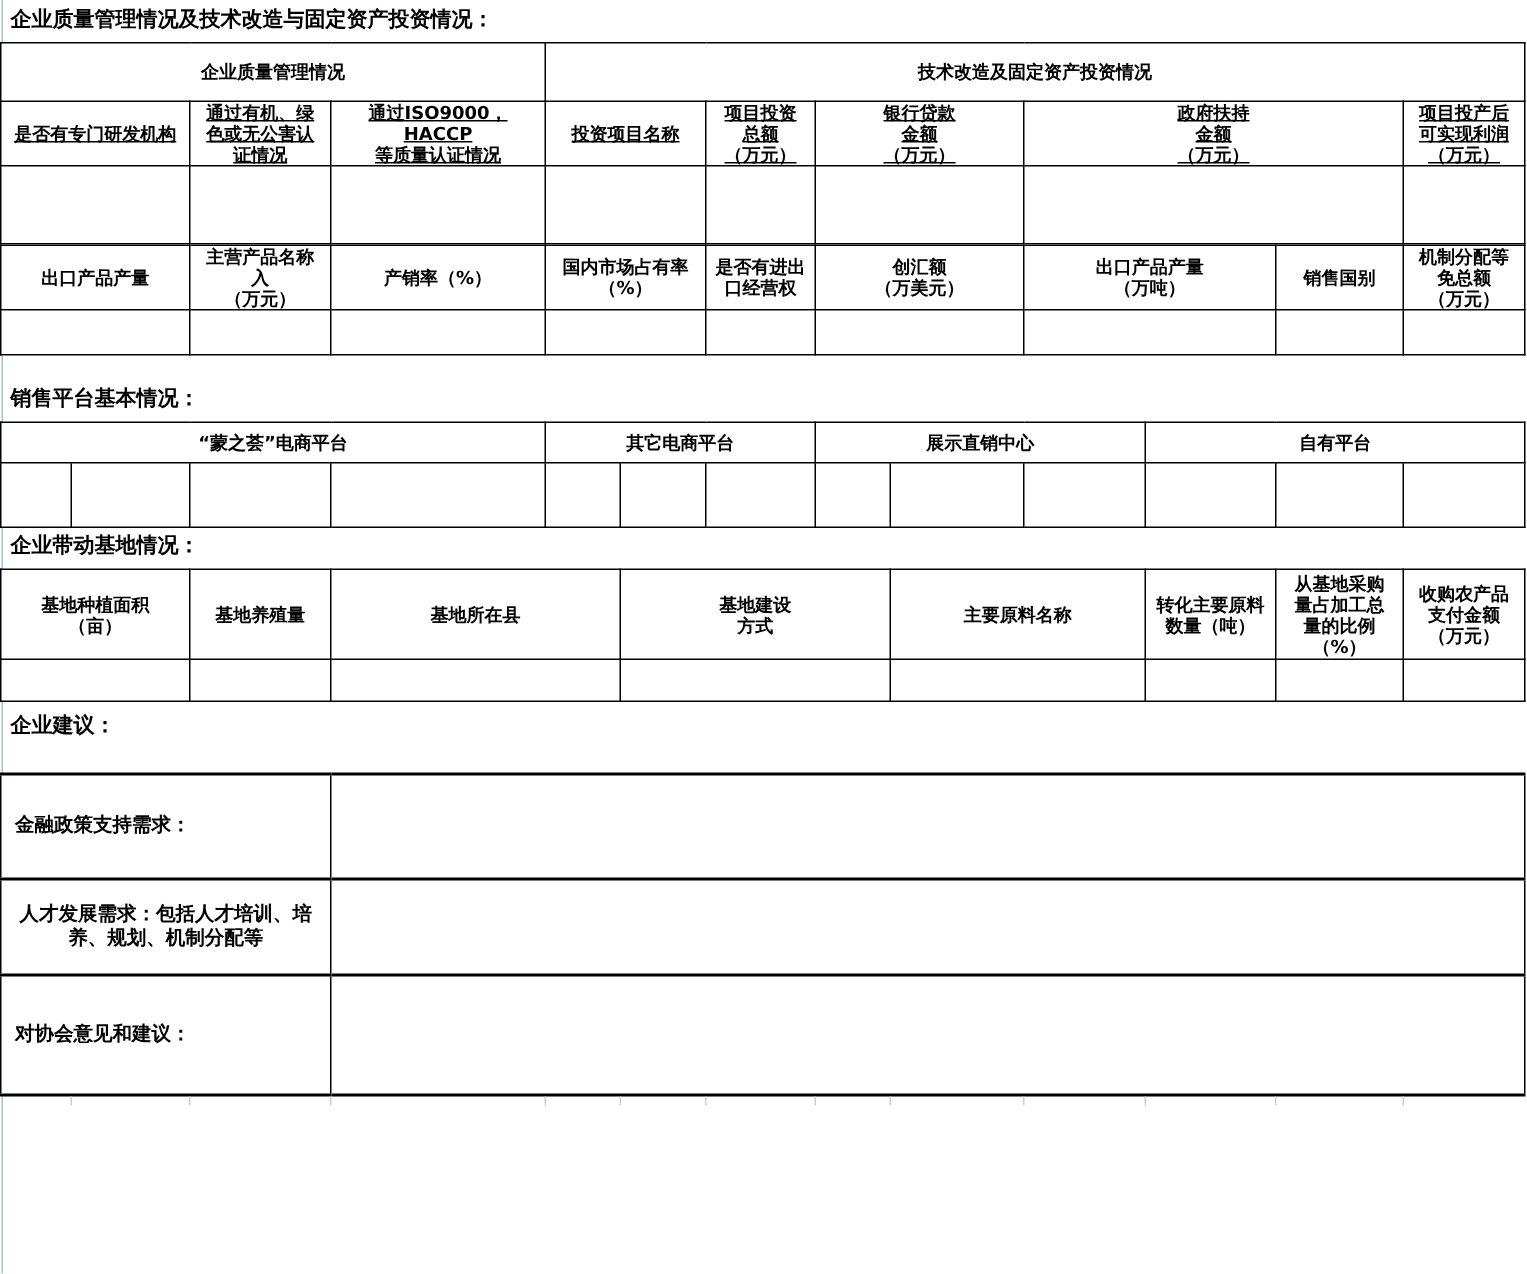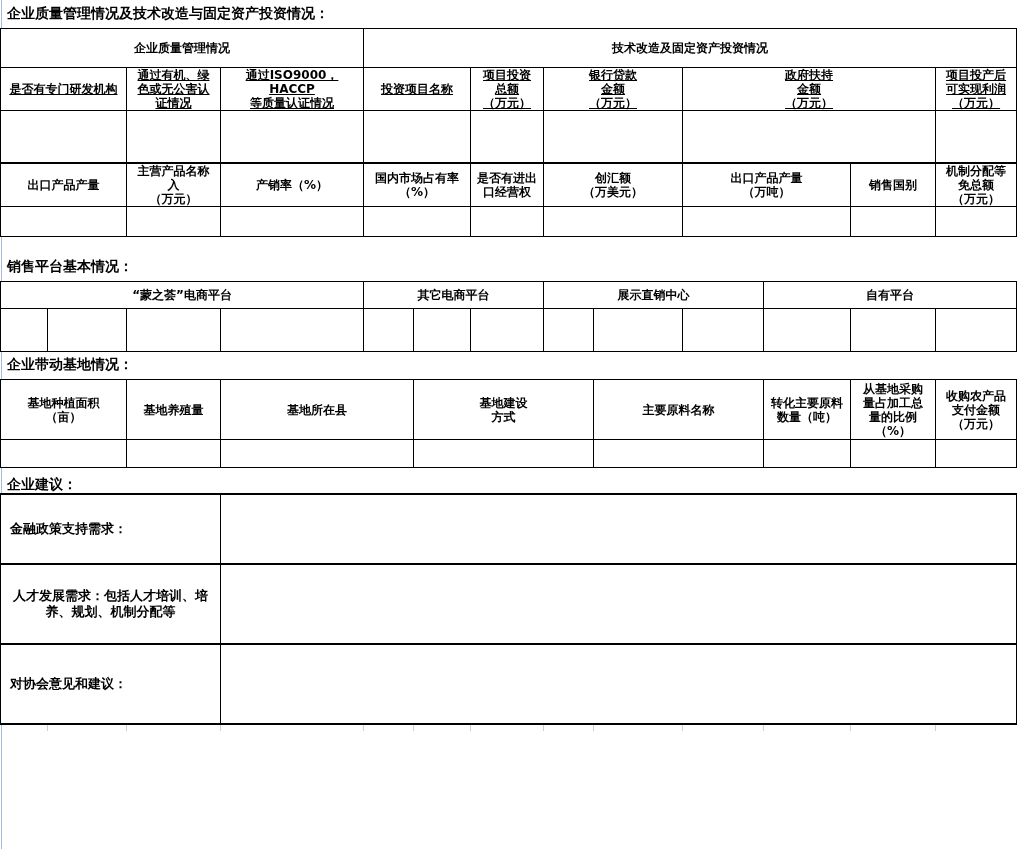--- a/index.html
+++ b/index.html
@@ -32,21 +32,21 @@
     line-height: 15px;
     font-weight: bold;
     padding-left: 7px;
     white-space: nowrap;
     background: transparent;
   }
   #title-1 { margin: 0 0 7px 0; }
   #title-2 { margin: 5px 0 7px 0; }
   #title-3 { margin: 22px 0 7px 0; }
   #title-4 { margin: 5px 0 7px 0; }
-  #title-5 { margin: 9px 0 1px 0; }
+  #title-5 { margin: 9px 0 23px 0; }
   table {
     position: relative;
     border-collapse: collapse;
     table-layout: fixed;
     width: 1016px;
     background: #ffffff;
   }
   td {
     border: 1px solid #000000;
     font-size: 12px;
@@ -70,21 +70,21 @@
   .t4 .inp td { height: 28px; }
   .t5 td {
     border: 1px solid #000000;
     border-top: 2px solid #000000;
     border-bottom: 2px solid #000000;
   }
   .t5 .lbl { font-size: 13px; line-height: 16px; padding: 0 5px; }
   .t5 tr.left .lbl { text-align: left; padding-left: 9px; }
   .t5 .r1 td { height: 70px; }
   .t5 .r2 td { height: 77px; }
-  .t5 .r3 td { height: 80px; }
+  .t5 .r3 td { height: 64px; }
   .t5 .r4 td { height: 80px; }
   
   .grid-strip { position: relative; width: 1016px; height: 6px; }
   .grid-strip .gl {
     position: absolute; top: 0;
     width: 1px; height: 6px;
     background: #cfcfcf;
   }
 </style>
 </head>

